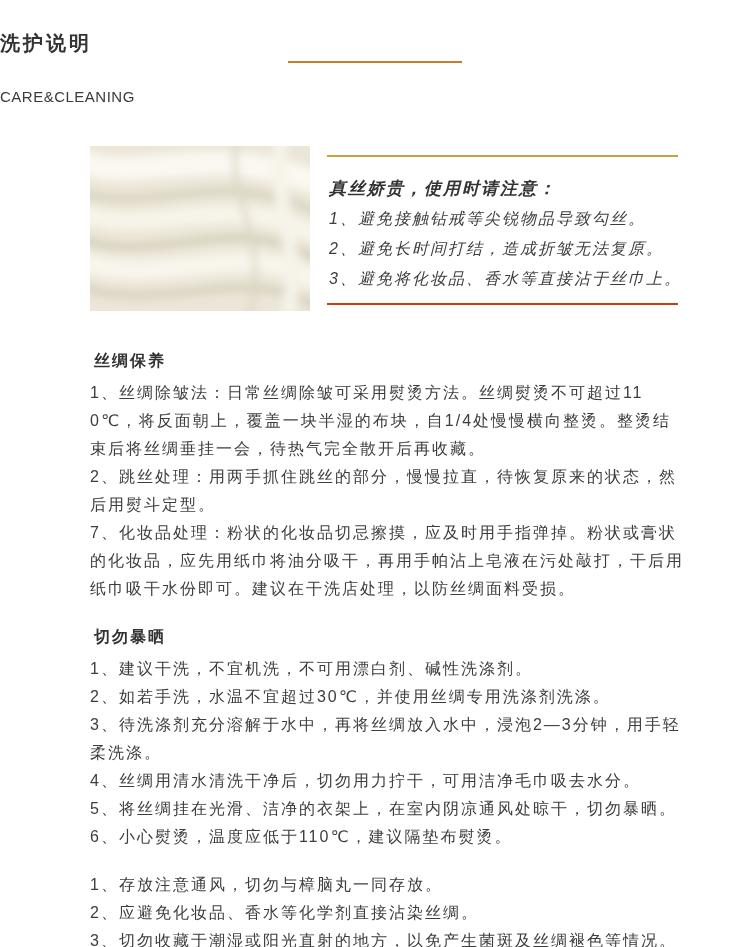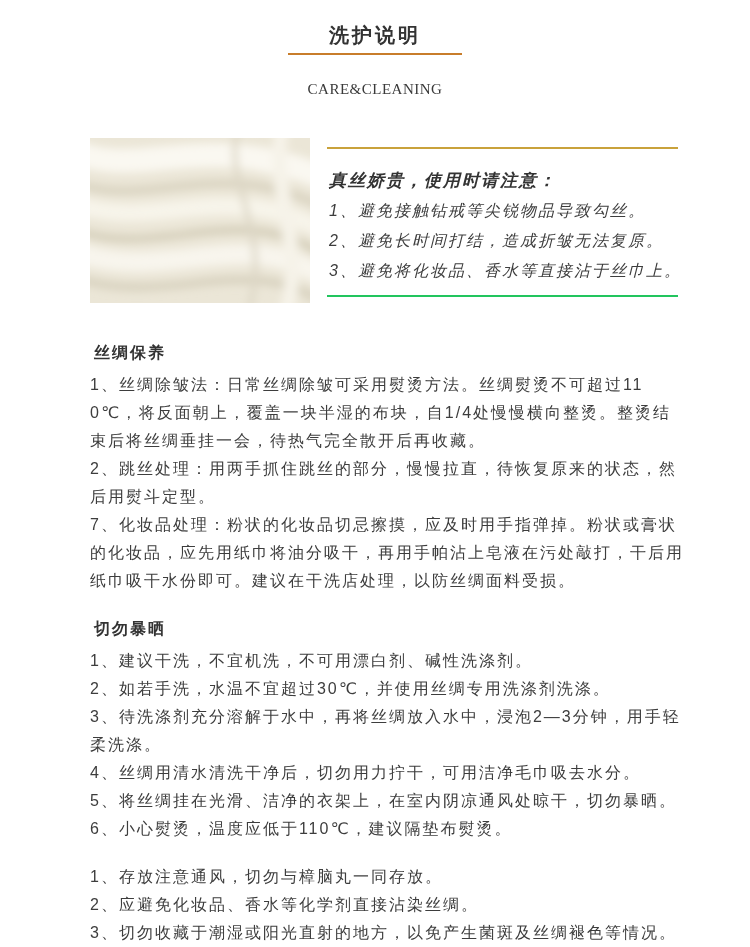--- a/index.html
+++ b/index.html
@@ -6,21 +6,21 @@
   body{
     width:750px;height:947px;
     background:#ffffff;
     font-family:"Liberation Sans","DejaVu Sans",sans-serif;
     color:#383838;
     overflow:hidden;
   }
   .page{width:750px;height:947px;position:relative;}
 
   
-  .header{padding-top:24px;text-align:center;font-family:Liberation Serif, serif;}
+  .header{padding-top:32px;text-align:left;}
   .page-title{
     margin:0;
     font-size:20px;line-height:23px;
     font-weight:bold;color:#333333;
     letter-spacing:3px;
   }
   .title-underline{
     width:174px;height:2px;
     background:#c87d2b;
     margin:6px auto 7px auto;
@@ -42,21 +42,21 @@
     overflow:hidden;
   }
   .silk-image svg{display:block;width:100%;height:100%;}
   .notice-box{
     margin-left:17px;
     margin-top:9px;
     width:351px;
     height:150px;
     box-sizing:border-box;
     border-top:2px solid #c9a23b;
-    border-bottom:2px solid #22c55e;
+    border-bottom:2px solid #c2410c;
     padding:22px 0 0 2px;
   }
   .notice-heading{
     margin:0;
     font-size:17px;line-height:20px;
     font-weight:bold;font-style:italic;
     color:#333333;letter-spacing:2px;
     white-space:nowrap;
   }
   .notice-item{

